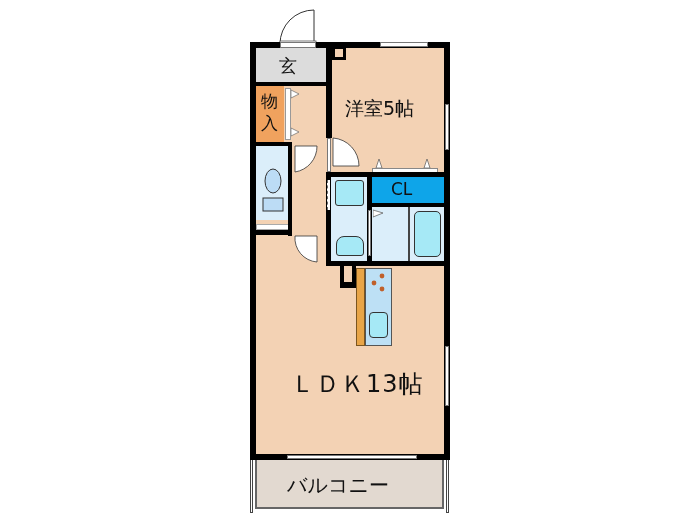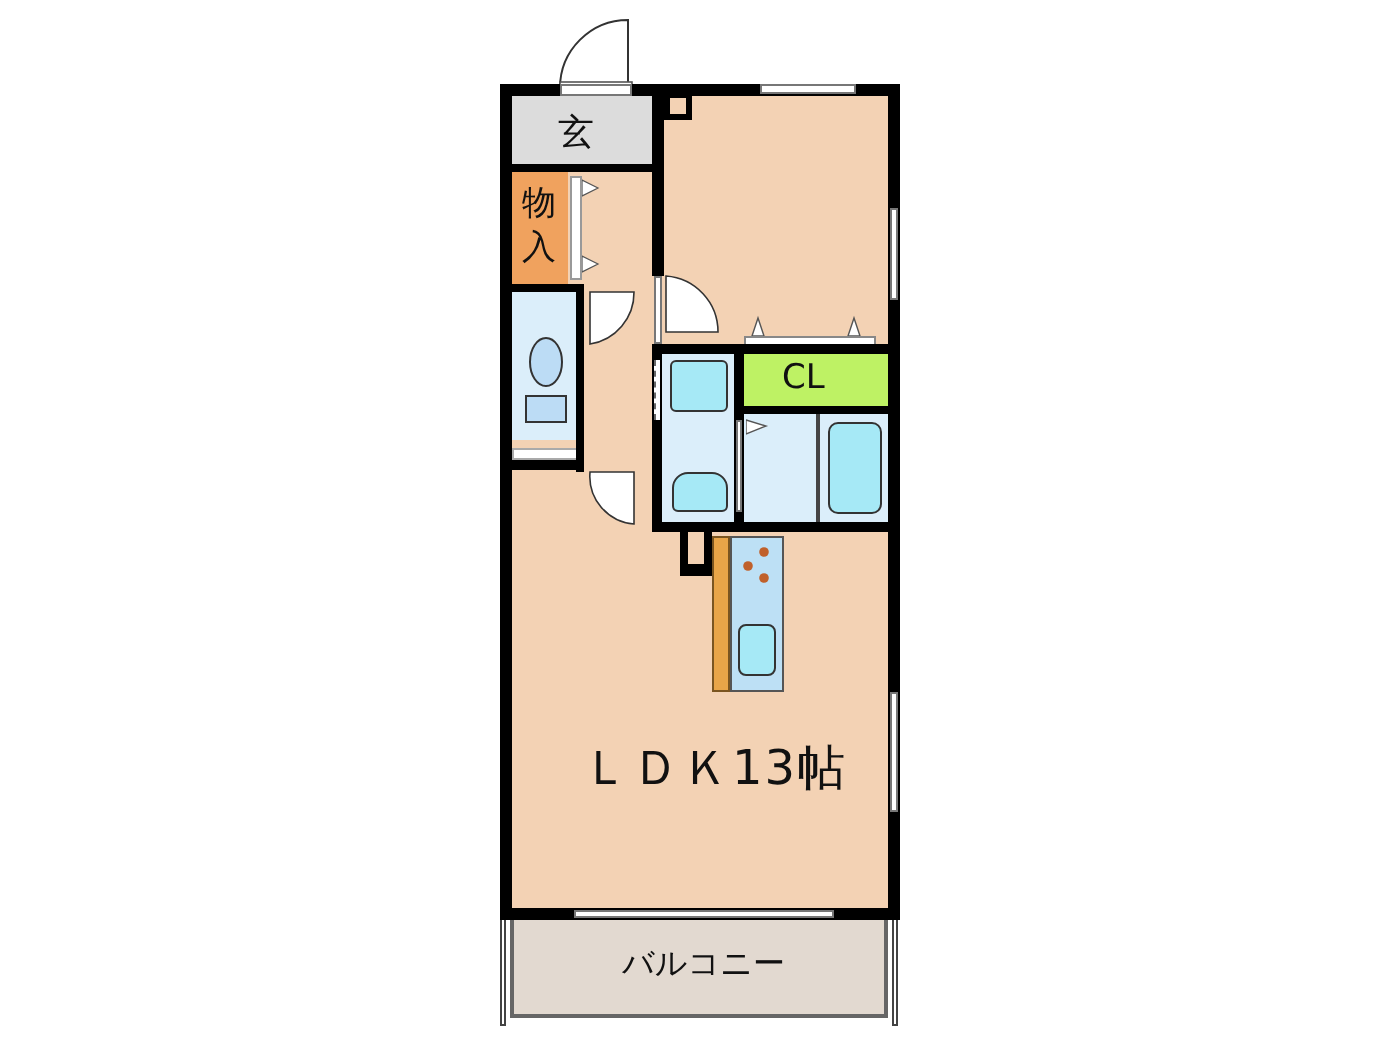--- a/index.html
+++ b/index.html
@@ -41,31 +41,34 @@
   </svg>
   <div class="abs" style="left:256px;top:224px;width:34px;height:6px;background:#fff;border:1px solid #aaa;"></div>
   <svg class="abs" style="left:293px;top:144px;width:26px;height:30px;" viewBox="0 0 26 30">
     <path d="M2 2 L2 28 A26 26 0 0 0 24 2 Z" fill="#fff" stroke="#333" stroke-width="0.8"></path>
   </svg>
 
   <svg class="abs" style="left:293px;top:234px;width:26px;height:30px;" viewBox="0 0 26 30">
     <path d="M2 2 L24 2 L24 28 A24 24 0 0 1 2 2 Z" fill="#fff" stroke="#333" stroke-width="0.8"></path>
   </svg>
 
+  <div class="abs" style="left:332px;top:48px;width:112px;height:124px;background:#f3d2b4;">
+    <span class="lbl" style="left:13px;top:48px;font-size:19px;">洋室5帖</span>
+  </div>
   <div class="abs" style="left:332px;top:46px;width:14px;height:14px;border:3px solid #000;background:#f3d2b4;"></div>
   <svg class="abs" style="left:331px;top:136px;width:30px;height:32px;" viewBox="0 0 30 32">
     <path d="M2 2 A28 28 0 0 1 28 30 L2 30 Z" fill="#fff" stroke="#333" stroke-width="0.8"></path>
   </svg>
   <div class="abs" style="left:372px;top:168px;width:66px;height:5px;background:#fff;border:1px solid #888;"></div>
   <svg class="abs" style="left:372px;top:156px;width:66px;height:12px;" viewBox="0 0 66 12">
     <path d="M4 12 L7 3 L10 12 Z" fill="#fff" stroke="#555" stroke-width="0.7"></path>
     <path d="M52 12 L55 3 L58 12 Z" fill="#fff" stroke="#555" stroke-width="0.7"></path>
   </svg>
 
-  <div class="abs" style="left:372px;top:177px;width:72px;height:26px;background:#bef264;">
+  <div class="abs" style="left:372px;top:177px;width:72px;height:26px;background:#0ea5e9;">
     <span class="lbl" style="left:19px;top:2px;font-size:17px;">CL</span>
   </div>
 
   <div class="abs" style="left:331px;top:177px;width:37px;height:84px;background:#dbeefa;"></div>
   <div class="abs" style="left:335px;top:180px;width:29px;height:26px;background:#a6e9f6;border:1.5px solid #333;border-radius:3px;"></div>
   <div class="abs" style="left:336px;top:236px;width:28px;height:20px;background:#a6e9f6;border:1.5px solid #333;border-radius:8px 8px 3px 3px;"></div>
 
   <div class="abs" style="left:372px;top:207px;width:36px;height:54px;background:#dbeefa;"></div>
   <div class="abs" style="left:410px;top:207px;width:34px;height:54px;background:#dbeefa;"></div>
   <div class="abs" style="left:414px;top:211px;width:27px;height:46px;background:#a6e9f6;border:1.5px solid #333;border-radius:5px;"></div>
@@ -78,21 +81,21 @@
   <svg class="abs" style="left:366px;top:270px;width:25px;height:28px;" viewBox="0 0 25 28">
     <circle cx="16" cy="6" r="2.4" fill="#c0602a"></circle>
     <circle cx="8" cy="13" r="2.4" fill="#c0602a"></circle>
     <circle cx="16" cy="19" r="2.4" fill="#c0602a"></circle>
   </svg>
   <div class="abs" style="left:369px;top:312px;width:19px;height:26px;background:#a6e9f6;border:1.3px solid #333;border-radius:4px;"></div>
 
   <span class="lbl" style="left:291px;top:368px;font-size:24px;letter-spacing:1px;">ＬＤＫ13帖</span>
 
   <div class="abs" style="left:255px;top:460px;width:189px;height:49px;background:#e2d9d0;border:2px solid #666;border-top:none;">
-    <span class="lbl" style="left:54px;top:12px;font-size:16px;">バルコニー</span>
+    <span class="lbl" style="left:30px;top:12px;font-size:20px;">バルコニー</span>
   </div>
   <div class="abs" style="left:250px;top:455px;width:3px;height:58px;background:#fff;border:1px solid #444;"></div>
   <div class="abs" style="left:446px;top:455px;width:3px;height:58px;background:#fff;border:1px solid #444;"></div>
 
   <div class="wall" style="left:250px;top:42px;width:30px;height:6px;"></div>
   <div class="wall" style="left:316px;top:42px;width:134px;height:6px;"></div>
   <div class="wall" style="left:250px;top:42px;width:6px;height:418px;"></div>
   <div class="wall" style="left:444px;top:42px;width:6px;height:418px;"></div>
   <div class="wall" style="left:250px;top:454px;width:200px;height:6px;"></div>
 

